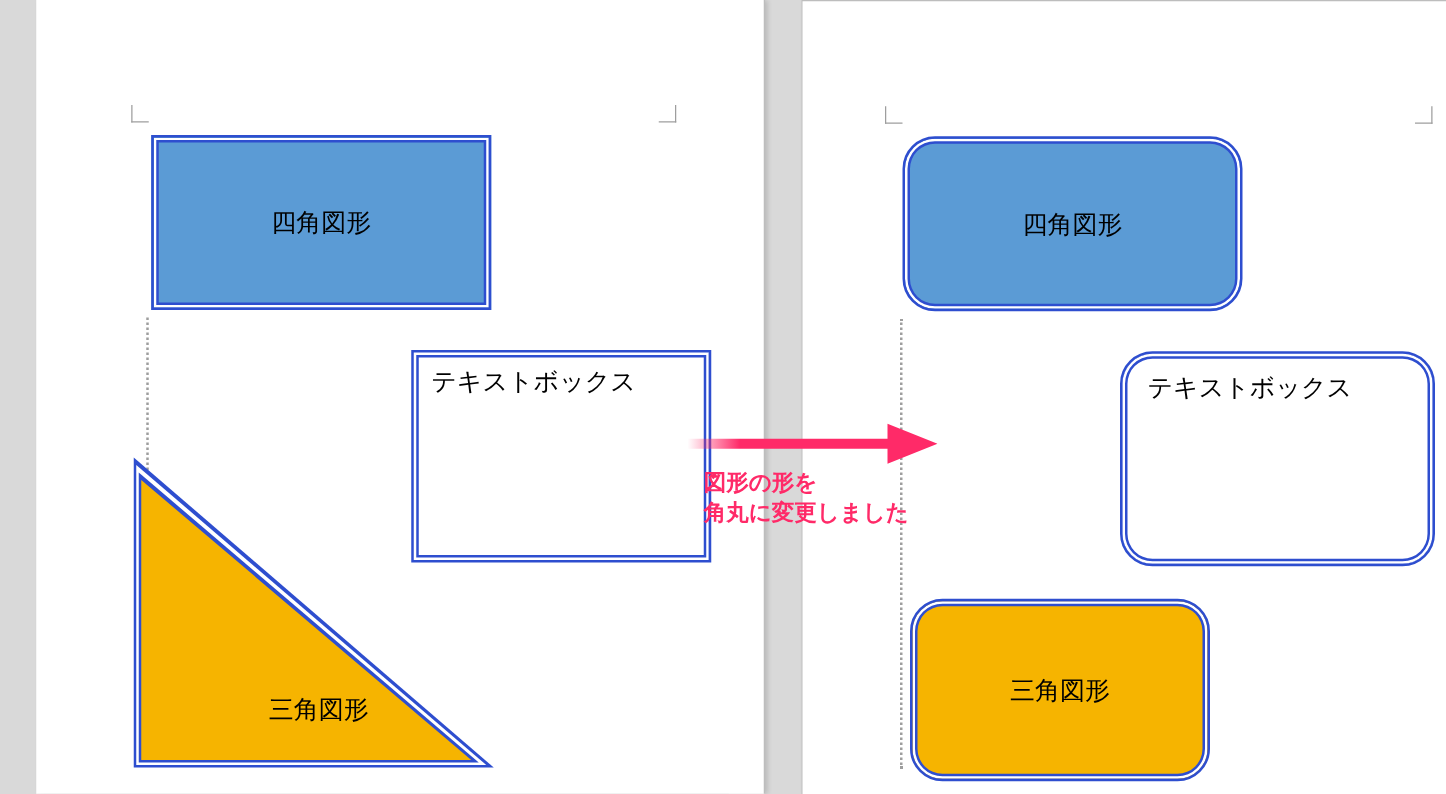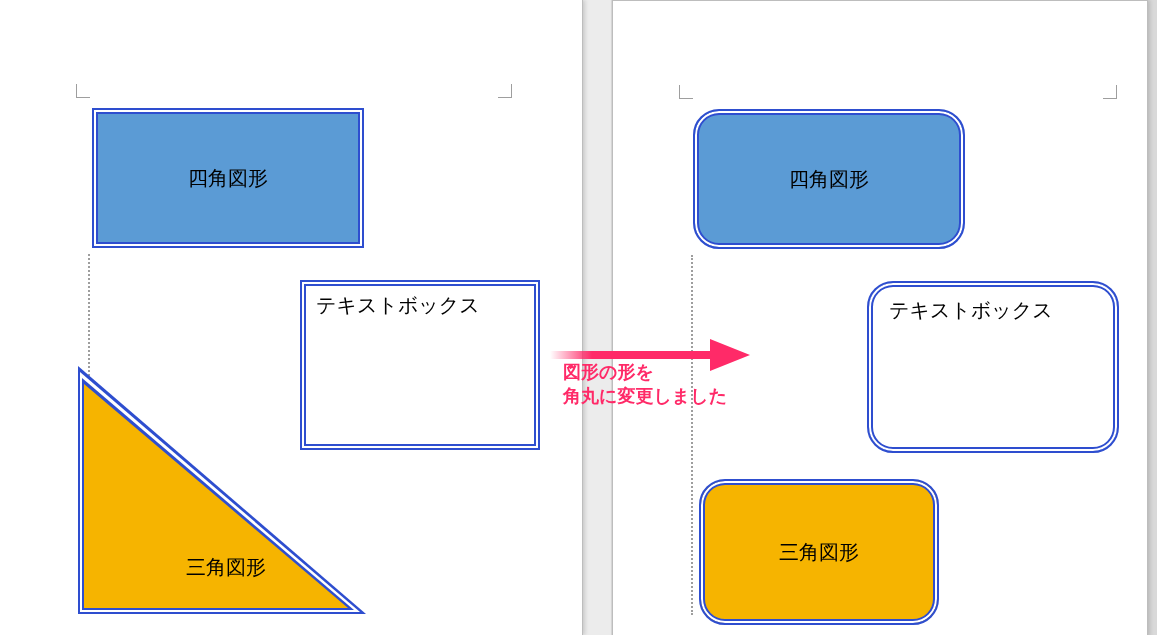--- a/index.html
+++ b/index.html
@@ -11,20 +11,21 @@
     background: #d9d9d9;
     overflow: hidden;
   }
   
   .page {
     position: absolute;
     top: 0;
     background: #ffffff;
     border: 1px solid #bdbdbd;
     box-shadow: 2px 0 4px rgba(0,0,0,0.15);
+    margin-left: 29px;
   }
   .page.left  { left: 0;   width: 582px; height: 635px; border-left:none; border-top:none; border-bottom:none;}
   .page.right { left: 612px; width: 534px; height: 635px; }
   .gap {
     position:absolute; left:583px; top:0; width:28px; height:635px;
     background:#ececec;
   }
 
   
   .corner {
@@ -92,21 +93,21 @@
 
   
   .arrow {
     position:absolute;
     left:550px; top:335px;
     width:200px; height:40px;
     pointer-events:none;
   }
   .caption {
     position:absolute;
-    left:563px; top:360px;
+    left:563px; top:374px;
     color:#ff2a68;
     font-weight:bold;
     font-size:18px;
     line-height:1.35;
     white-space:pre;
   }
 
   
   .tri-wrap{
     position:absolute;

